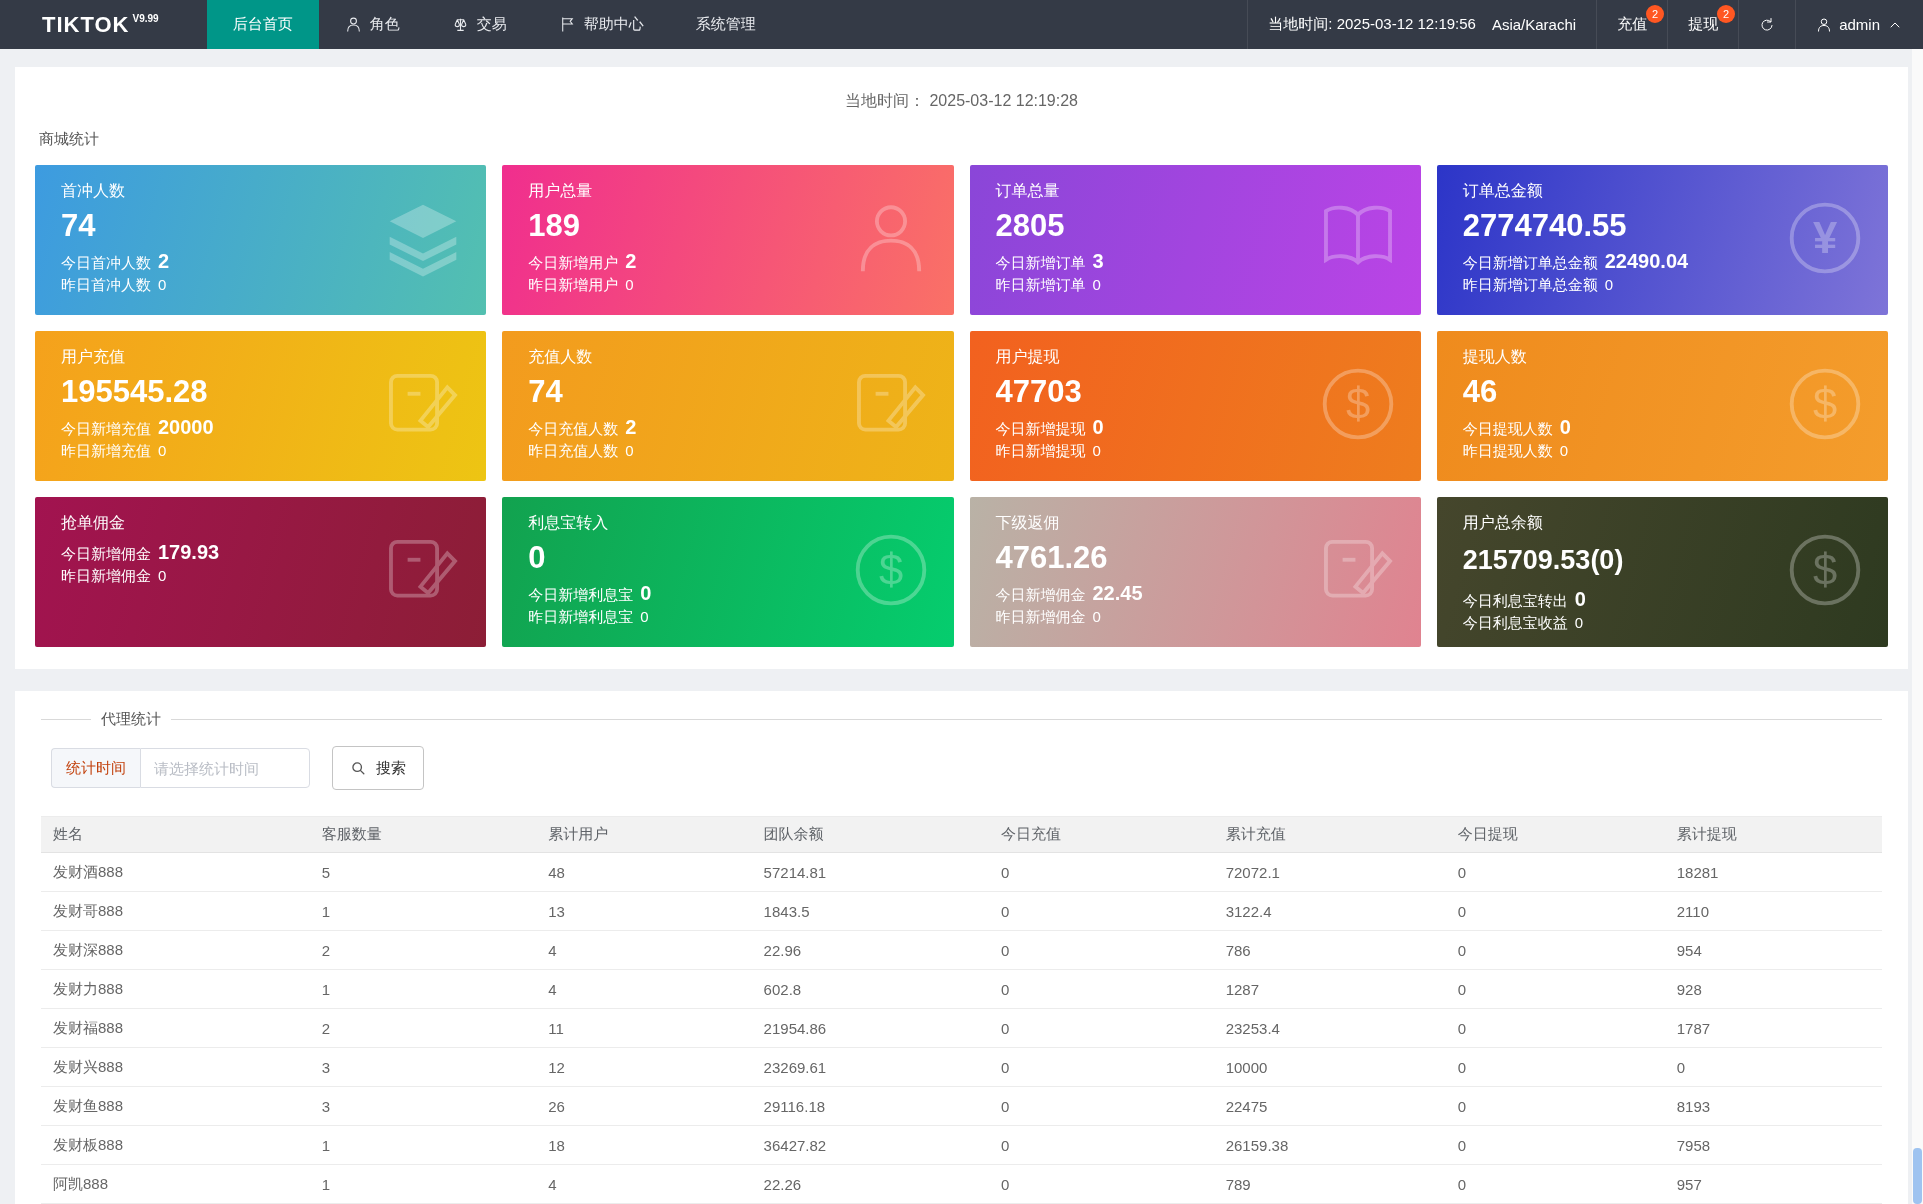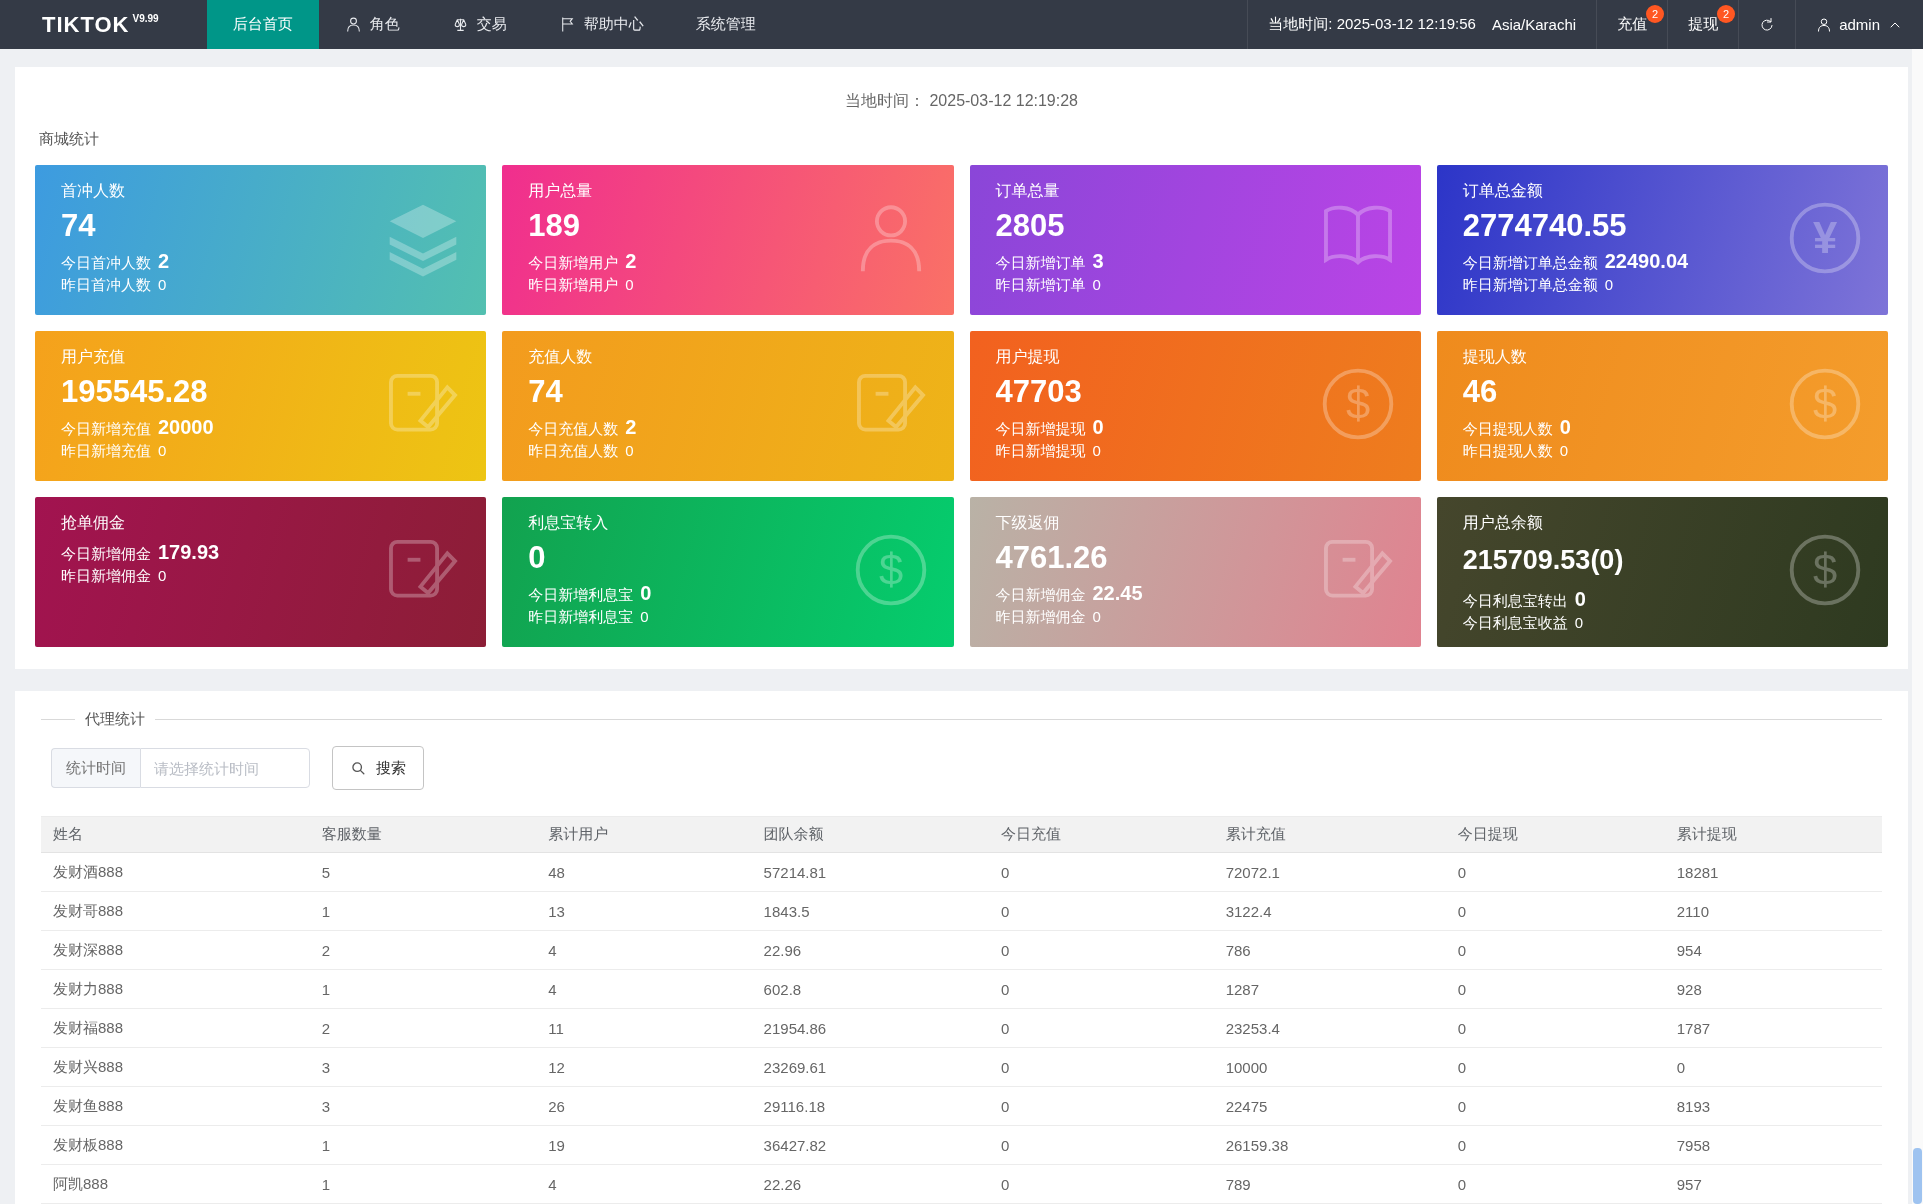--- a/index.html
+++ b/index.html
@@ -43,26 +43,26 @@
   .card-line { font-size:15px; margin-top:3px; }
   .card-line b { font-size:20px; margin-left:7px; }
   .card-line .nval { font-size:15px; margin-left:7px; font-weight:400; }
   .card-icon { position:absolute; right:22px; top:50%; transform:translateY(-50%);
     opacity:.28; z-index:0; }
   .card-icon svg { width:82px; height:82px; stroke:#fff; fill:none; stroke-width:3; }
 
   
   .panel-agent { margin-top:22px; padding:28px 16px 0; height:560px; }
   .fieldset { border-top:1px solid #d9d9d9; position:relative; margin:0 10px; }
-  .legend { position:absolute; top:-10px; left:34px; background:#fff; padding:0 10px;
+  .legend { position:absolute; top:-10px; left:50px; background:#fff; padding:0 10px;
     color:#555; font-size:15px; }
   .filter-row { display:flex; align-items:center; margin:26px 0 26px 10px; }
   .filter-label { height:40px; display:flex; align-items:center; padding:8px 14px;
     background:#f5f7fa; border:1px solid #d9dce3; border-right:none;
-    border-radius:4px 0 0 4px; color:#737373; font-size:15px; }
+    border-radius:4px 0 0 4px; color:#c2410c; font-size:15px; }
   .filter-input { height:40px; border:1px solid #d9dce3; border-radius:0 4px 4px 0;
     padding:0 13px; font-size:15px; width:170px; color:#333; outline:none; }
   .filter-input::placeholder { color:#b9bdc5; }
   .search-btn { margin-left:22px; height:44px; border:1px solid #c4c4c4; background:#fff;
     border-radius:4px; padding:0 17px; display:flex; align-items:center; gap:9px;
     font-size:15px; color:#333; cursor:pointer; }
   .search-btn svg { width:17px; height:17px; stroke:#555; fill:none; stroke-width:5; }
 
   
   .table-wrap { margin:0 10px; }
@@ -418,21 +418,21 @@
             <td>26</td>
             <td>29116.18</td>
             <td>0</td>
             <td>22475</td>
             <td>0</td>
             <td>8193</td>
           </tr>
           <tr>
             <td>发财板888</td>
             <td>1</td>
-            <td>19</td>
+            <td>18</td>
             <td>36427.82</td>
             <td>0</td>
             <td>26159.38</td>
             <td>0</td>
             <td>7958</td>
           </tr>
           <tr>
             <td>阿凯888</td>
             <td>1</td>
             <td>4</td>

